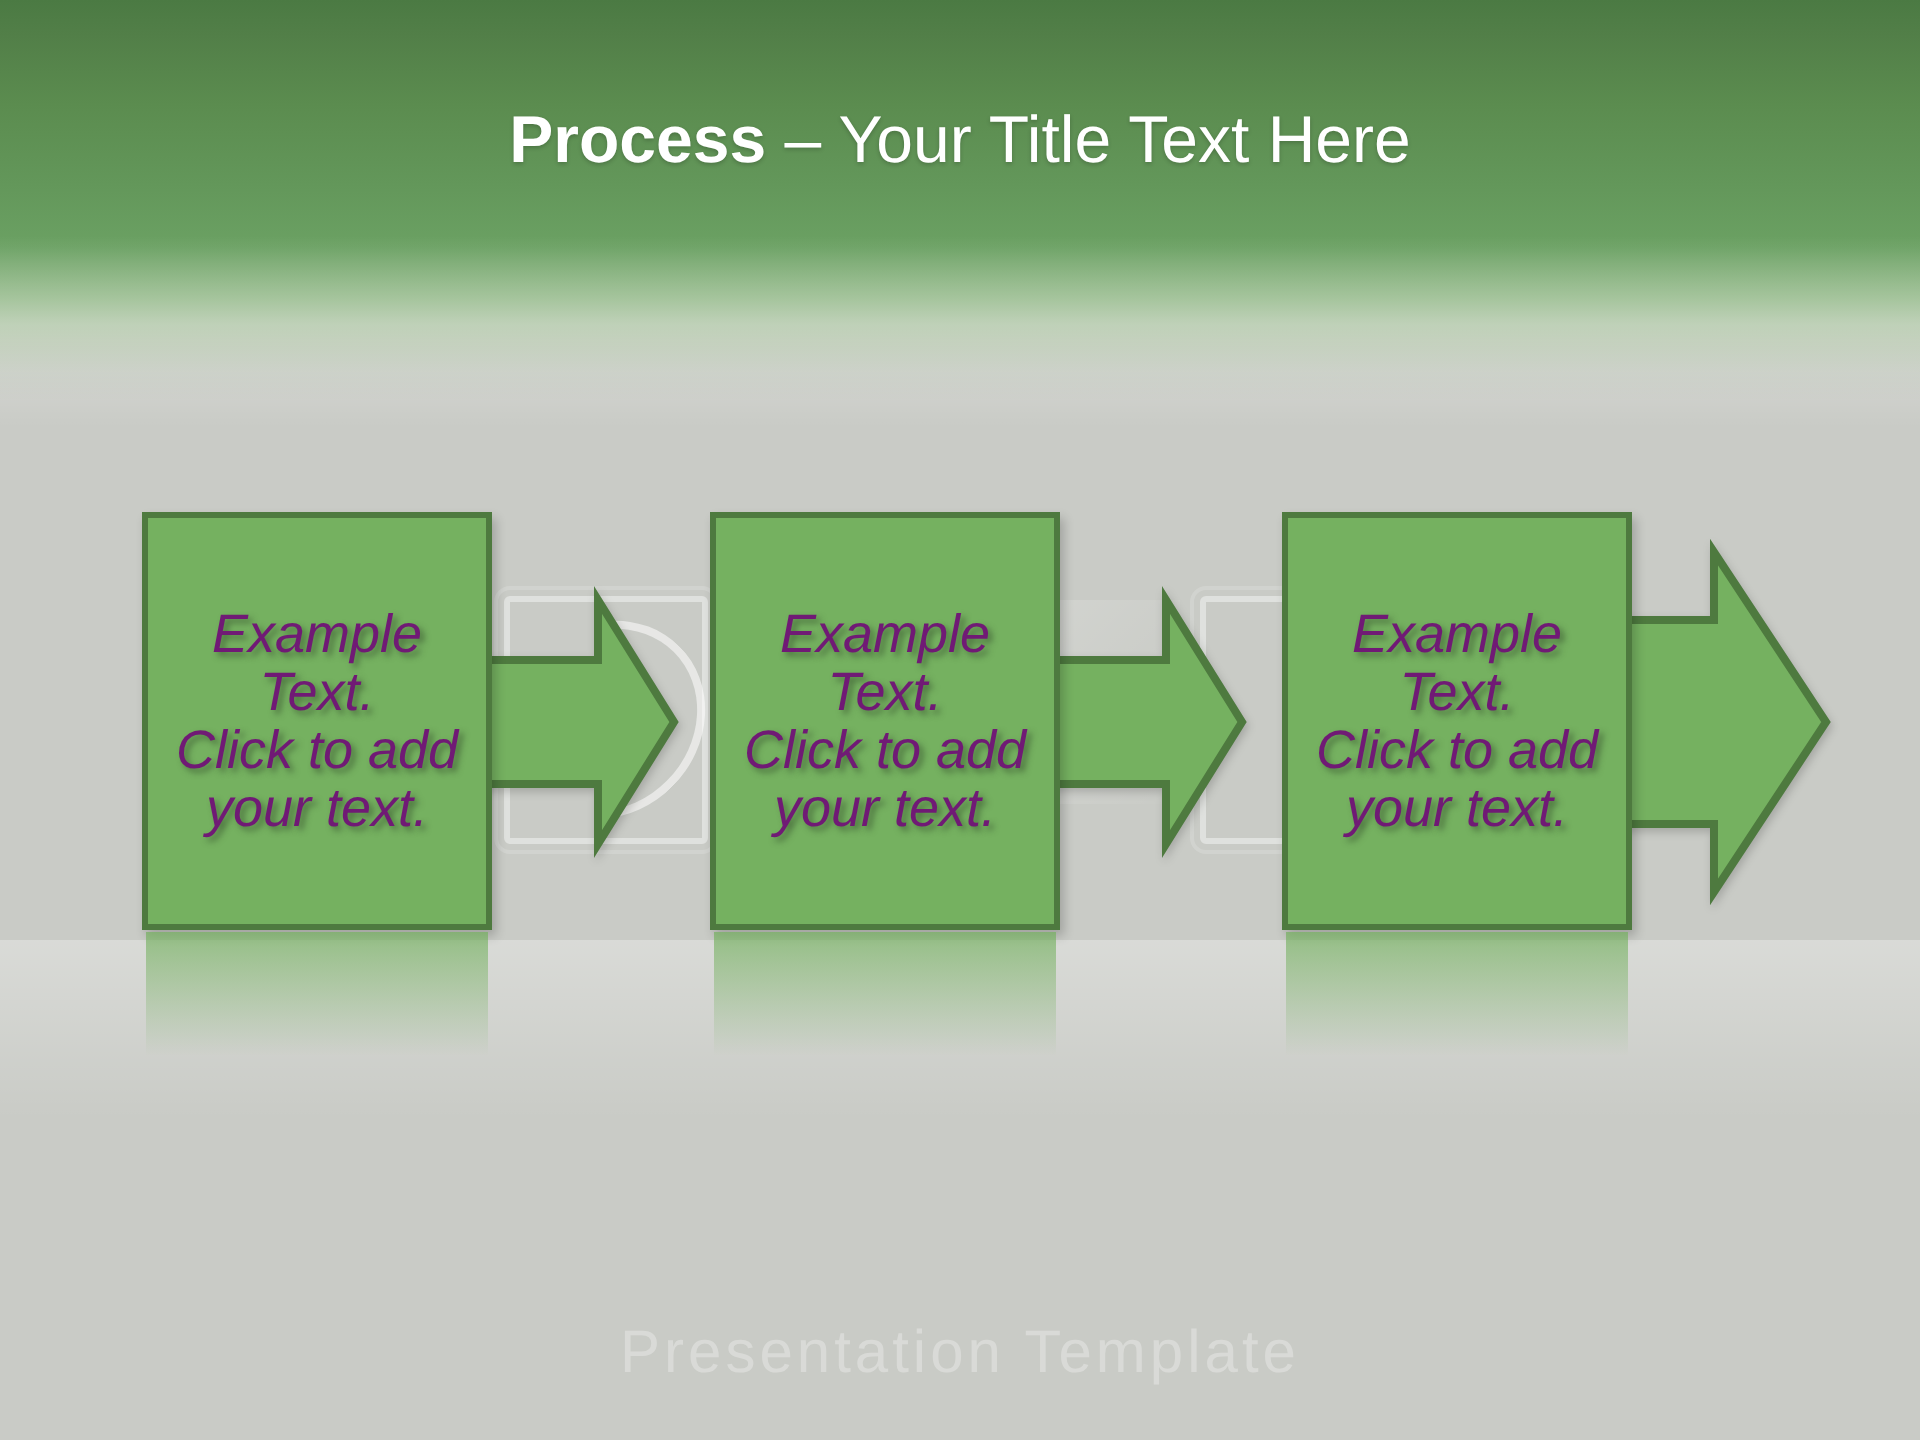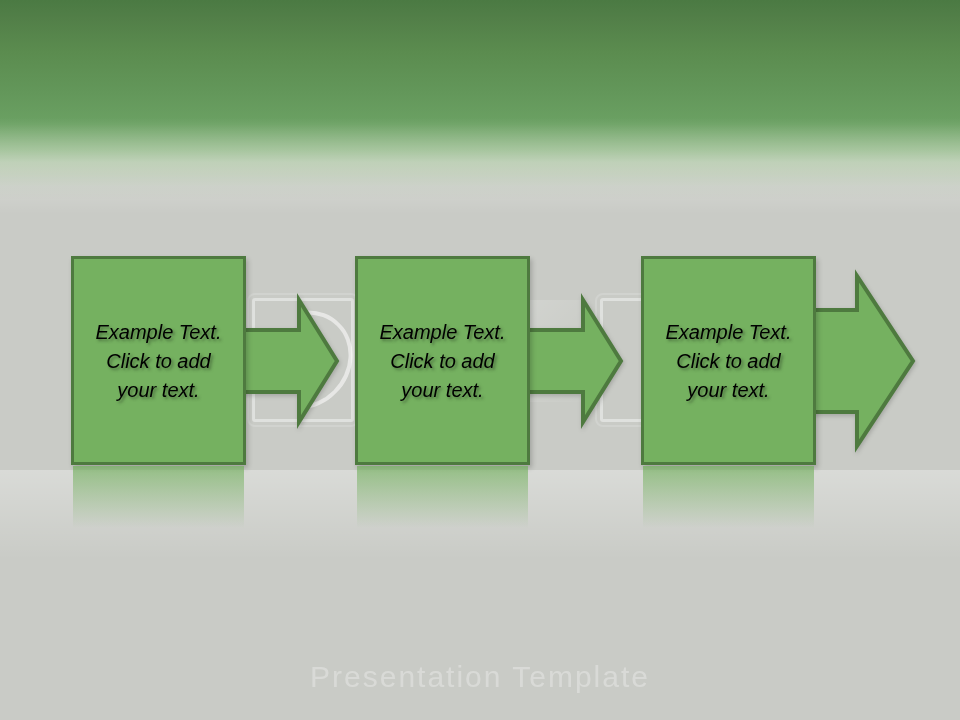--- a/index.html
+++ b/index.html
@@ -69,22 +69,22 @@
   }
   .box{
     position:absolute;top:0;left:0;
     background:#75b160;
     border:3px solid #4e7a3f;
     box-sizing:border-box;
     box-shadow:2px 3px 5px rgba(0,0,0,.20);
   }
   .box-text{
     position:absolute;left:0;right:0;top:50%;transform:translateY(-50%);
-    text-align:center;color:#000000;font-style:italic;
-    font-size:20px;line-height:29px;
+    text-align:center;color:#701a75;font-style:italic;
+    font-size:27px;line-height:29px;
     text-shadow:2px 2px 3px rgba(40,60,35,.55);
     padding:0 10px;box-sizing:border-box;
   }
   .reflection{
     position:absolute;
     background:linear-gradient(to bottom,rgba(117,177,96,.70),rgba(117,177,96,0));
     pointer-events:none;
   }
 </style>
 </head>
@@ -97,20 +97,23 @@
   <div class="bg-sheen"></div>
   <div class="bg-floor"></div>
 
   <div class="wm wm-frame" style="left:252px;top:298px;width:96px;height:118px;"></div>
   <div class="wm wm-frame" style="left:600px;top:298px;width:40px;height:118px;"></div>
   <div class="wm wm-arc" style="left:256px;top:308px;width:86px;height:96px;"></div>
   <div class="wm wm-wedge" style="left:530px;top:300px;width:60px;height:46px;"></div>
   <div class="wm wm-wedge" style="left:530px;top:356px;width:60px;height:46px;"></div>
   <div class="wm-text">Presentation Template</div>
 
+  <div class="title">
+    <b>Process</b><span class="rest"> – Your Title Text Here</span>
+  </div>
 
   <div class="step" style="left:71px;">
     <svg class="arrow" width="270" height="210" viewBox="0 0 270 210" style="left:0;top:0;">
       <polygon points="162,46 162,74 228,74 228,44 266,105 228,166 228,136 162,136 162,164" fill="#75b160" stroke="#4e7a3f" stroke-width="4" stroke-linejoin="miter"></polygon>
     </svg>
     <div class="box" style="width:175px;height:209px;">
       <div class="box-text">
         <div>Example Text.</div>
         <div>Click  to add</div>
         <div>your text.</div>

